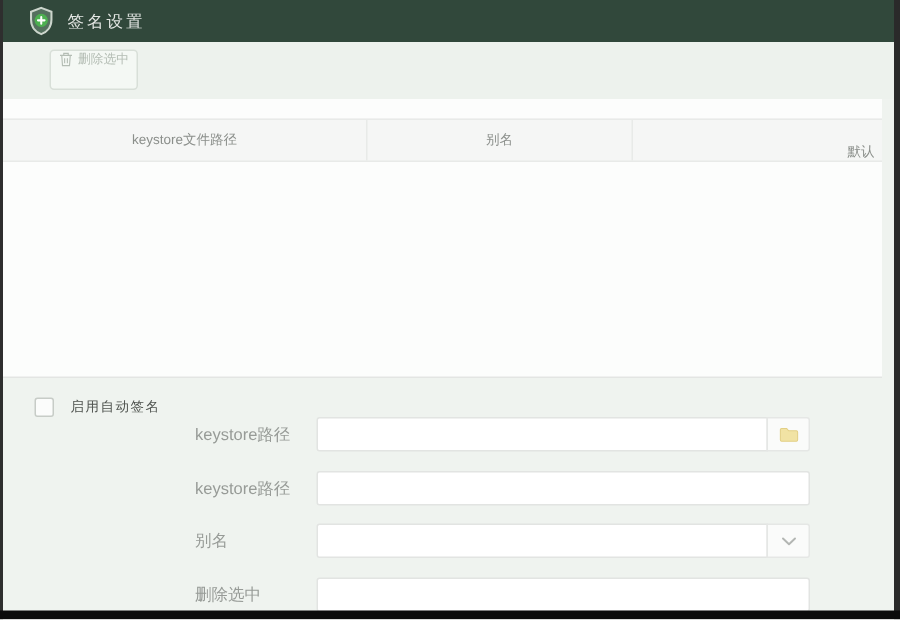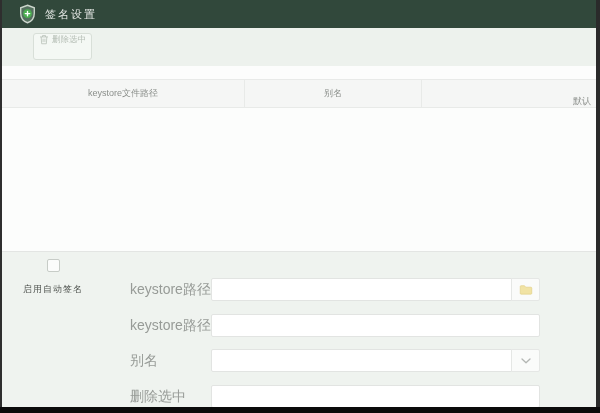--- a/index.html
+++ b/index.html
@@ -26,46 +26,46 @@
   .toolbar { position:absolute; top:28px; left:0; right:0; height:38px; background:#edf2ed; }
   .delete-btn {
     position:absolute; left:33px; top:5px; height:27px; min-width:46px;
     display:flex; gap:3px; padding:0 5px;
     background:#f4f8f4; border:1px solid #d8dfd8; border-radius:3px;
     color:#b4bdb4; font-size:8.5px; font-family:inherit; cursor:default;
   }
 
   
   .panel {
-    position:absolute; top:66px; left:2px; right:4px; height:186px;
+    position:absolute; top:66px; left:2px; right:12px; height:186px;
     background:#fcfdfc; border-bottom:1px solid #e3e5e3; padding-top:13px;
   }
   .thead {
     display:flex; height:29px; background:#f5f6f5;
     border-top:1px solid #e8eae8; border-bottom:1px solid #e8eae8;
   }
   .th { display:flex; align-items:center; justify-content:center;
         font-size:9px; color:#8b8f8b; }
   .th-path  { width:243px; border-right:1px solid #e8eae8; }
   .th-alias { width:177px; border-right:1px solid #e8eae8; }
   .th-default { flex:1; justify-content:flex-end; padding-right:5px;margin-top:16px; }
   .tbody { height:142px; background:#fcfdfc; }
 
   
   .form-area { position:absolute; top:252px; left:2px; right:4px; bottom:0; background:#eff3ef; }
-  .checkbox-row { position:absolute; left:21px; top:7px; display:flex; align-items:center; gap:11px;flex-direction:column; }
+  .checkbox-row { position:absolute; left:21px; top:13px; display:flex; align-items:center; gap:11px; }
   .checkbox {
     width:13px; height:13px; background:#fbfcfb; border:1px solid #c7ccc7;
     border-radius:2px; display:inline-block; cursor:pointer;
   }
   .checkbox-label { font-size:9px; color:#4f534f; letter-spacing:1px; }
 
   .form-row { position:absolute; left:128px; height:23px; display:flex; align-items:center; }
   .row-1 { top:26px; } .row-2 { top:62px; } .row-3 { top:97px; } .row-4 { top:133px; }
-  .flabel { width:81px; font-size:14px; color:#979b97; }
+  .flabel { width:81px; font-size:11px; color:#979b97; }
   .igroup { display:flex; width:329px; height:23px; }
   .tinput {
     flex:1; height:23px; border:1px solid #e2e4e2; background:#fff;
     border-radius:2px; font-size:10px; color:#555; padding:0 6px;
     font-family:inherit; outline:none; min-width:0;
   }
   .igroup .tinput.has-addon { border-radius:2px 0 0 2px; }
   .addon {
     width:29px; height:23px; margin-left:-1px; flex:0 0 auto;
     background:#fafbfa; border:1px solid #e5e7e5; border-radius:0 2px 2px 0;

